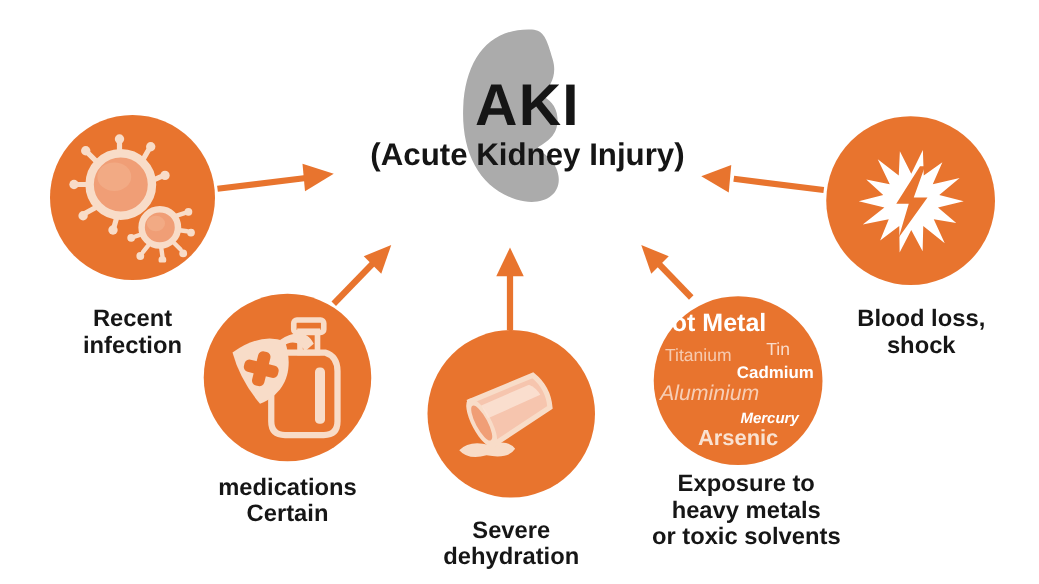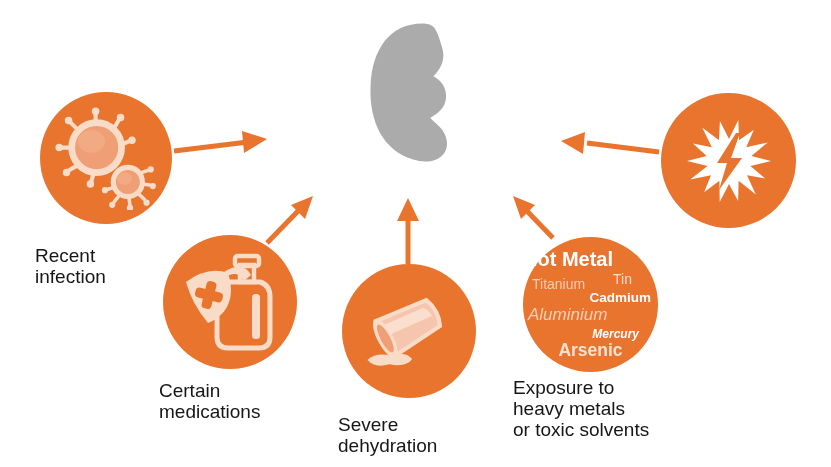--- a/index.html
+++ b/index.html
@@ -14,21 +14,21 @@
   .title-main{font-size:47px;font-weight:800;color:#151515;letter-spacing:1px;line-height:1;}
   .title-sub{font-size:25px;font-weight:800;color:#151515;line-height:1.05;margin-top:4px;}
   
   .cause-circle{border-radius:50%;background:#E8742E;display:flex;align-items:center;justify-content:center;}
   .c-infection{left:40px;top:92px;width:132px;height:132px;}
   .c-medications{left:163px;top:235px;width:134px;height:134px;}
   .c-dehydration{left:342px;top:264px;width:134px;height:134px;}
   .c-hotmetal{left:523px;top:237px;width:135px;height:135px;}
   .c-bloodloss{left:661px;top:93px;width:135px;height:135px;}
   
-  .cause-label{color:#161616;font-weight:400;font-size:19px;line-height:21px;}
+  .cause-label{color:#161616;font-weight:700;text-align:center;font-size:19px;line-height:21px;}
   .l-infection{left:35px;top:245px;width:142px;}
   .l-medications{left:159px;top:380px;width:142px;}
   .l-dehydration{left:338px;top:414px;width:142px;}
   .l-hotmetal{left:513px;top:377px;width:168px;font-size:19px;line-height:21px;}
   .l-bloodloss{left:666px;top:245px;width:142px;}
   
   .wc{position:absolute;inset:0;color:#fff;}
   .wc span{position:absolute;white-space:nowrap;}
   .wc-heading{left:0;right:0;top:11px;font-size:20px;font-weight:800;color:#ffffff;}
   .wc-titanium{left:9px;top:39px;font-size:14px;color:rgba(255,255,255,0.62);}
@@ -71,20 +71,24 @@
       C 42 1, 18 34, 16 82
       C 14 128, 32 164, 70 176
       C 96 184, 116 172, 113 152
       C 111 137, 99 131, 92 123
       C 102 117, 113 110, 112 93
       C 111 80, 103 74, 96 70
       C 105 61, 112 49, 107 33
       C 101 12, 98 4, 86 3 Z"></path>
   </svg>
 
+  <div class="abs title-block">
+    <div class="title-main">AKI</div>
+    <div class="title-sub">(Acute Kidney Injury)</div>
+  </div>
 
   <div class="abs cause-circle c-infection">
     <svg width="104" height="104" viewBox="0 0 100 100">
       <g stroke="#F8DCC8" stroke-width="4" stroke-linecap="round">
         <line x1="40" y1="8" x2="40" y2="16"></line>
           <circle cx="40" cy="5" r="3.6" stroke="none" fill="#F8DCC8"></circle>
         <line x1="62" y1="14" x2="58" y2="21"></line>
           <circle cx="64" cy="11" r="3.6" stroke="none" fill="#F8DCC8"></circle>
         <line x1="72" y1="34" x2="65" y2="37"></line>
           <circle cx="75" cy="33" r="3.6" stroke="none" fill="#F8DCC8"></circle>
@@ -133,22 +137,22 @@
       <path d="M44 20 C 56 12, 66 13, 71 23 L 64 29 C 60 21, 53 20, 46 25 Z" fill="#F8DCC8"></path>
 
       <path d="M6 30 Q28 14 48 21 C 55 42 50 62 28 71 Q12 52 6 30 Z" fill="#F8DCC8"></path>
       <g transform="rotate(14 29 43)" fill="#E8742E">
         <rect x="15" y="38" width="28" height="10" rx="4"></rect>
         <rect x="24" y="29" width="10" height="28" rx="4"></rect>
       </g>
     </svg>
   </div>
   <div class="abs cause-label l-medications">
+    <div>medications</div>
     <div>Certain</div>
-    <div>medications</div>
   </div>
 
   <div class="abs cause-circle c-dehydration">
     <svg width="104" height="104" viewBox="0 0 100 100">
 
       <path d="M10 78 Q18 70 33 74 Q47 69 53 77 Q48 85 31 82 Q17 86 10 78 Z" fill="#F8DCC8"></path>
 
       <path d="M30 62 Q34 70 44 74 L37 79 Q29 72 26 65 Z" fill="#F8DCC8"></path>
 
       <g transform="rotate(-118 52 44)">
@@ -180,14 +184,18 @@
     <div>heavy metals</div>
     <div>or toxic solvents</div>
   </div>
 
   <div class="abs cause-circle c-bloodloss">
     <svg width="100" height="100" viewBox="0 0 100 100">
       <polygon fill="#FFFFFF" points="92,50 71.4,54.9 86,67.4 68,64.3 76.8,83.6 59.6,69.8 59.1,90 50,73 40.7,91 40.4,69.8 25.1,81.3 32,64.3 11.2,68.6 28.5,54.9 8,50 27.6,44.9 14,32.6 32.8,36.3 23.2,16.4 40,29.3 40.9,10 50,28 59.3,9 60,29.3 74.9,18.7 67.2,36.3 88.7,31.4 72.4,44.9"></polygon>
       <polygon fill="#E8742E" points="57,22 38,52 48,52 40,79 63,47 52,47 61,22"></polygon>
     </svg>
   </div>
+  <div class="abs cause-label l-bloodloss">
+    <div>Blood loss,</div>
+    <div>shock</div>
+  </div>
 
 </div>
 
 </body></html>

